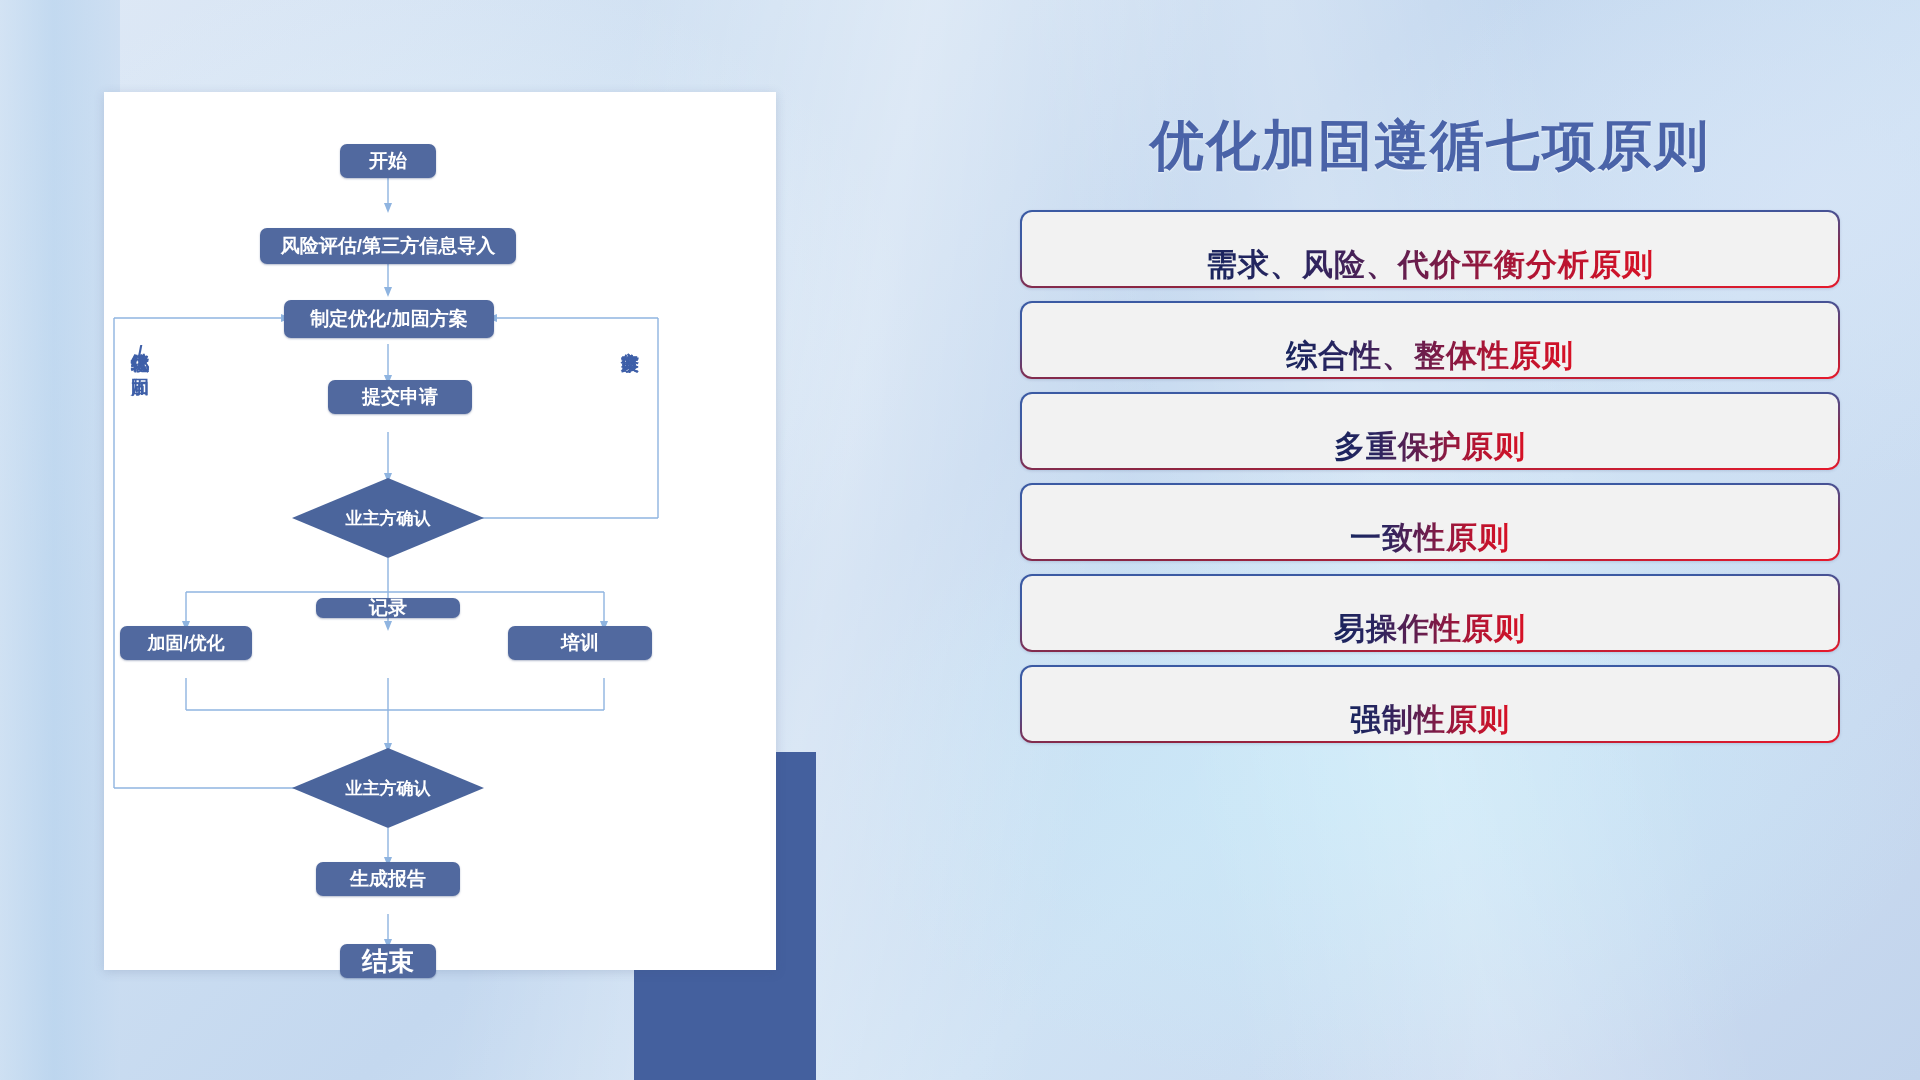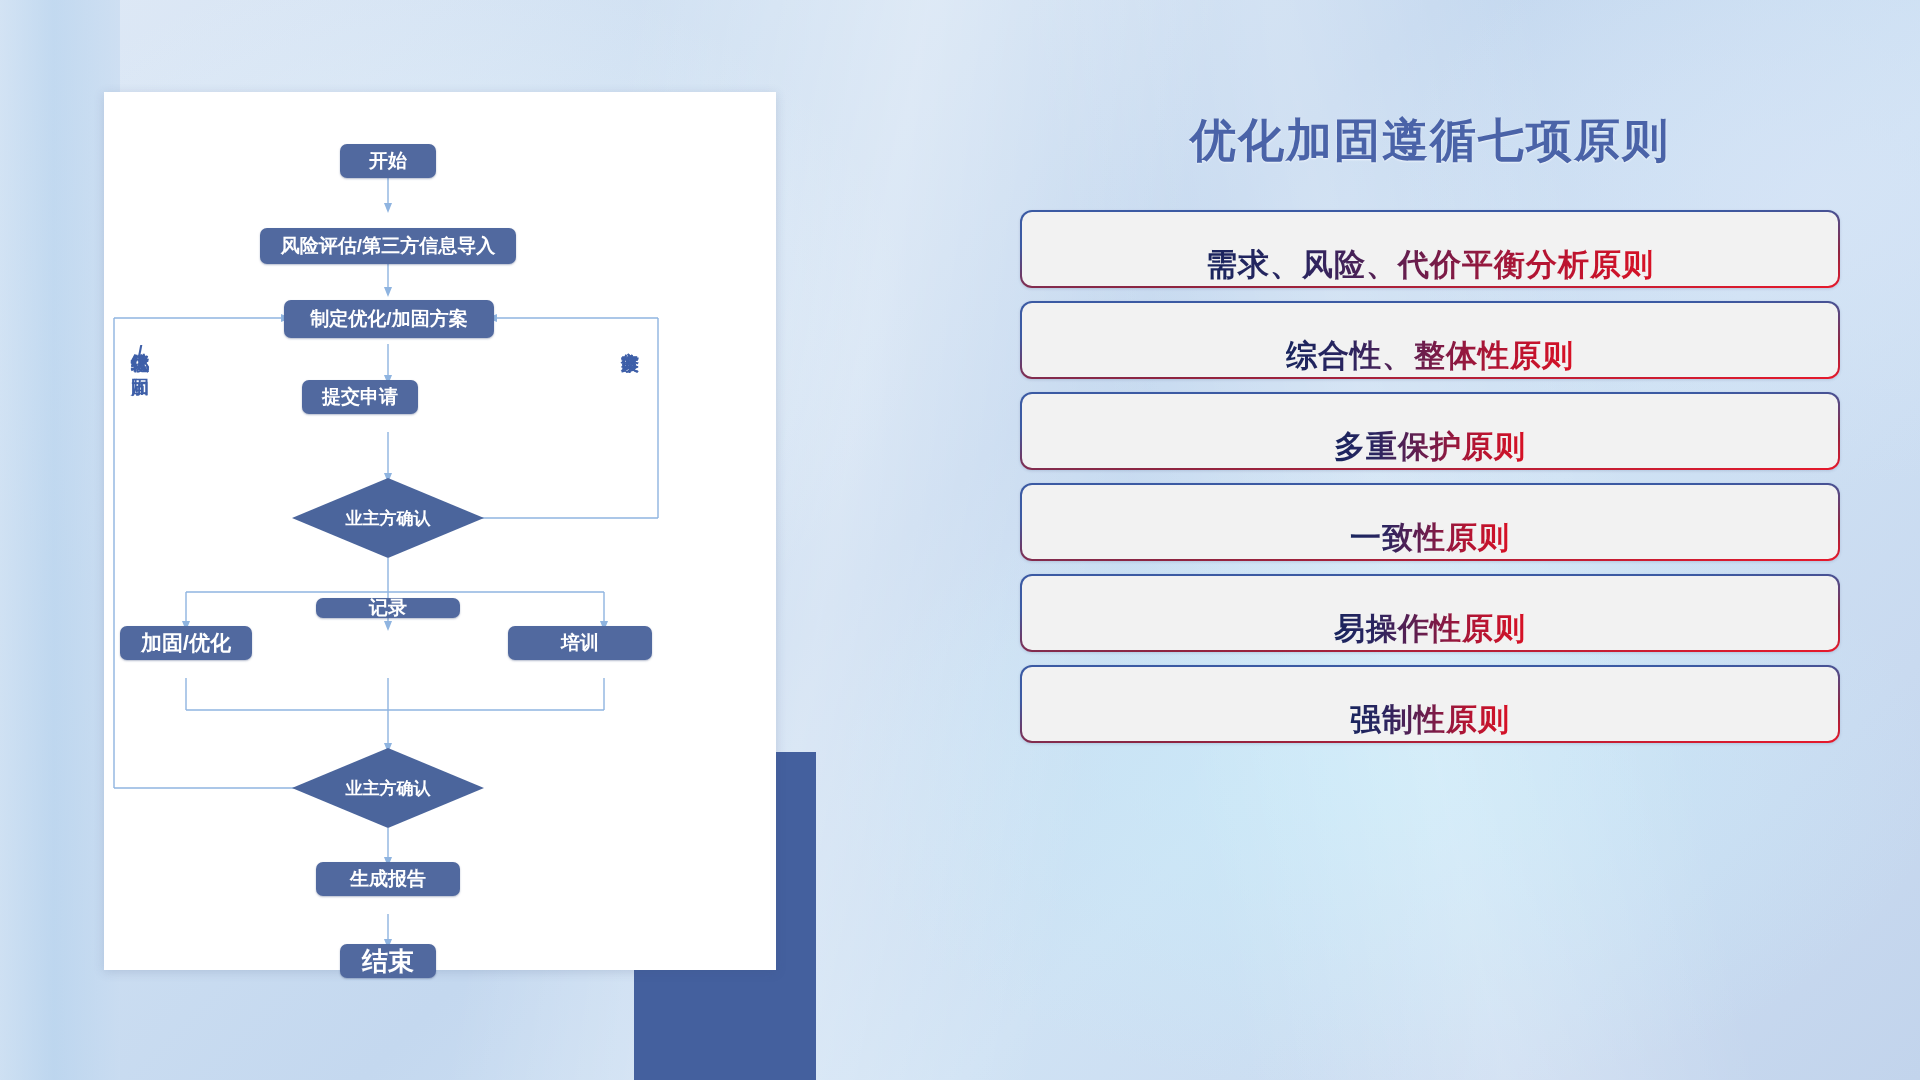--- a/index.html
+++ b/index.html
@@ -119,21 +119,21 @@
     left: 1020px;
     top: 92px;
     width: 820px;
     height: 920px;
   }
   #deck-title {
     position: absolute;
     left: 0; top: 18px;
     width: 820px;
     text-align: center;
-    font-size: 46px;
+    font-size: 54px;
     font-weight: bold;
     color: #4a63a8;
     letter-spacing: 2px;
     text-shadow: 0 1px 2px rgba(255,255,255,0.65);
   }
   #principle-list {
     position: absolute;
     left: 0;
     top: 118px;
     width: 820px;
@@ -231,29 +231,29 @@
         </div>
 
         <div class="node" style="left:156px; top:136px; width:256px; height:36px; font-size:19px;">
           <span>风险评估/第三方信息导入</span>
         </div>
 
         <div class="node" style="left:180px; top:208px; width:210px; height:38px; font-size:19px;">
           <span>制定优化/加固方案</span>
         </div>
 
-        <div class="node" style="left:198px; top:288px; width:116px; height:34px; font-size:19px;">
+        <div class="node" style="left:224px; top:288px; width:144px; height:34px; font-size:19px;">
           <span>提交申请</span>
         </div>
 
         <div class="diamond" style="left:188px; top:386px; width:192px; height:80px; font-size:17px;">
           <span>业主方确认</span>
         </div>
 
-        <div class="node" style="left:16px; top:534px; width:132px; height:34px; font-size:21px;">
+        <div class="node" style="left:16px; top:534px; width:132px; height:34px; font-size:18px;">
           <span>加固/优化</span>
         </div>
 
         <div class="node" style="left:212px; top:506px; width:144px; height:20px; font-size:19px;">
           <span>记录</span>
         </div>
 
         <div class="node" style="left:404px; top:534px; width:144px; height:34px; font-size:19px;">
           <span>培训</span>
         </div>

